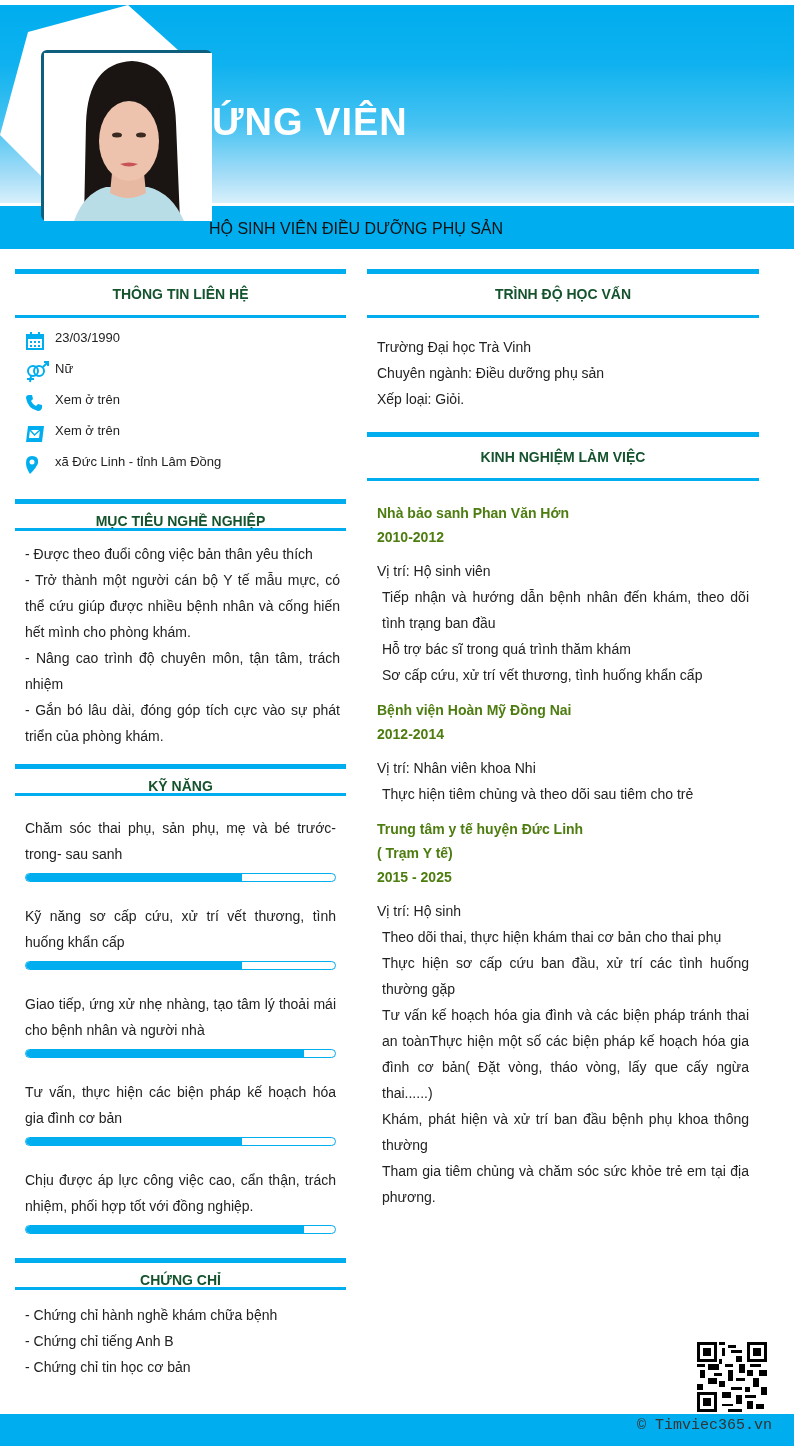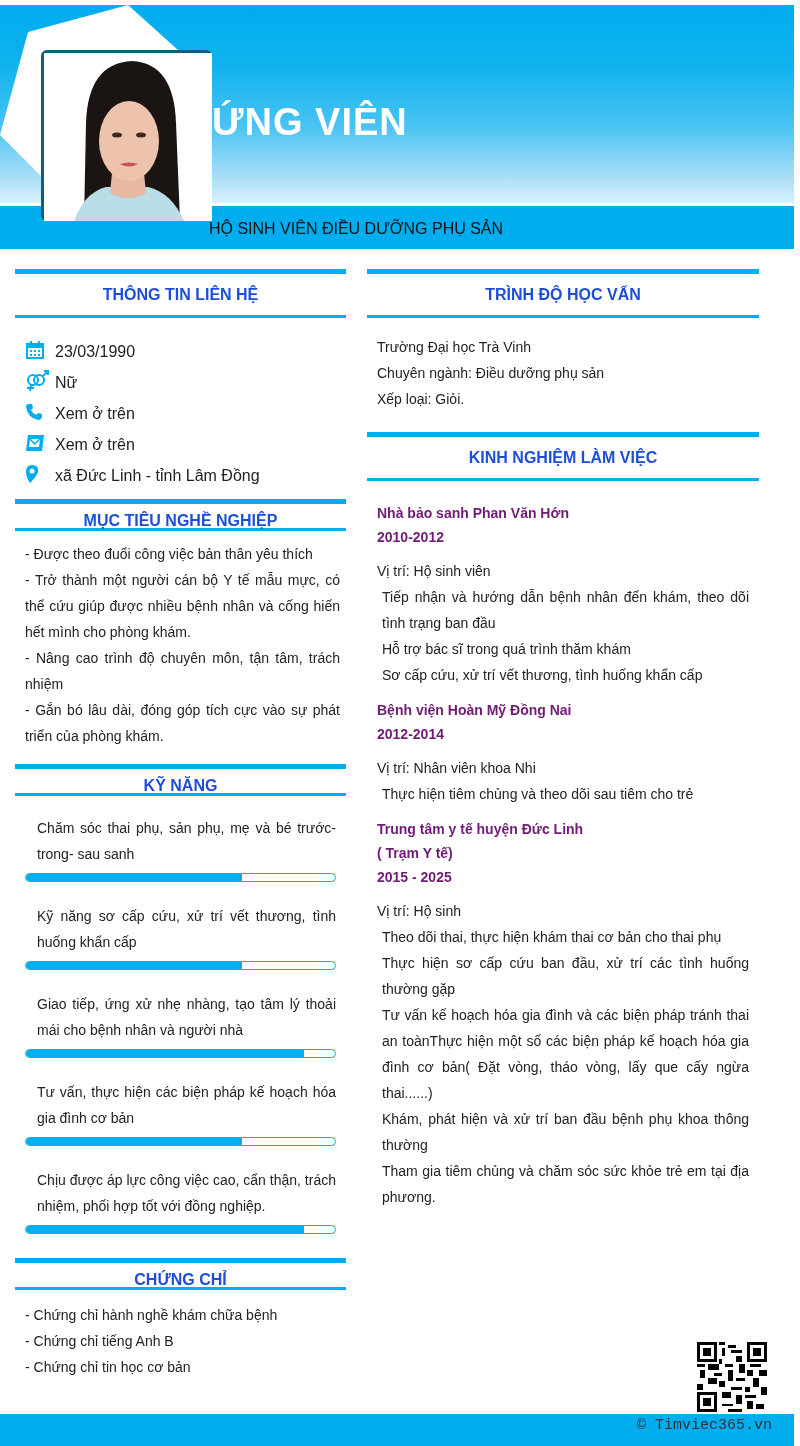--- a/index.html
+++ b/index.html
@@ -14,42 +14,42 @@
   .jobbar { position: absolute; left: 0; top: 206px; width: 794px; height: 43px; background: #00adee; }
   .job-title { position: absolute; left: 209px; top: 220px; font-size: 16px; color: #111; }
 
   .photo-frame { position: absolute; left: 41px; top: 50px; width: 171px; height: 171px; border-radius: 6px; background: #0e5f7e; }
   .photo { position: absolute; left: 44px; top: 53px; width: 168px; height: 168px; background: #fff; overflow: hidden; }
 
   .col-left { position: absolute; left: 15px; top: 269px; width: 331px; }
   .col-right { position: absolute; left: 367px; top: 269px; width: 392px; }
 
   .sec-head { border-top: 5px solid #00adee; border-bottom: 3px solid #00adee; text-align: center;
-    font-weight: bold; font-size: 16px; color: #1d4ed8; height: 49px; line-height: 41px; }
+    font-weight: bold; font-size: 14px; color: #14532d; height: 49px; line-height: 41px; }
   .sec-head.small { height: 32px; line-height: 34px; }
 
   .contact-list { padding: 12px 0 0 10px; }
-  .contact-row { display: flex; align-items: flex-end; height: 31px; font-size: 16px; }
+  .contact-row { display: flex; align-items: flex-start; height: 31px; font-size: 13px; }
   .contact-row .ic { width: 30px; height: 22px; display: flex; align-items: center; justify-content: flex-start; color: #00adee; }
   .contact-row .ic svg { display: block; }
 
   .para { font-size: 14px; line-height: 26px; text-align: justify; padding: 0 6px 0 10px; }
   .para p { margin: 0; }
 
   .skill { padding: 0 10px; }
-  .skill-label { font-size: 14px; line-height: 26px; text-align: justify; margin-left: 12px; }
+  .skill-label { font-size: 14px; line-height: 26px; text-align: justify; }
   .skill-bar { height: 9px; border: 1px solid #00adee; border-radius: 5px; margin: 6px 0 0 0; position: relative; overflow: hidden; }
   .skill-bar .fill { position: absolute; left: 0; top: 0; bottom: 0; background: #00adee; border-radius: 5px 0 0 5px; }
 
   .cert-list { padding: 12px 10px 0 10px; font-size: 14px; line-height: 26px; }
 
   .edu { padding: 16px 10px 0 10px; font-size: 14px; line-height: 26px; }
 
   .job { padding: 0 10px; }
-  .job-company { color: #701a75; font-weight: bold; font-size: 14px; line-height: 24px; }
+  .job-company { color: #4d7c0f; font-weight: bold; font-size: 14px; line-height: 24px; }
   .job-pos { font-size: 14px; line-height: 26px; margin-top: 9px; }
   .job-desc { font-size: 14px; line-height: 26px; text-align: justify; padding-left: 5px; }
 
   .footer { position: absolute; left: 0; top: 1414px; width: 794px; height: 32px; background: #00adee; }
   .footer-text { position: absolute; right: 28px; top: 1417px; font-family: "Liberation Mono", "DejaVu Sans Mono", monospace; font-size: 15px; color: #333; }
   .qr { position: absolute; left: 693px; top: 1338px; width: 78px; height: 78px; background: #fff; padding: 4px; border-radius: 3px; }
 </style>
 </head>
 <body>
 

